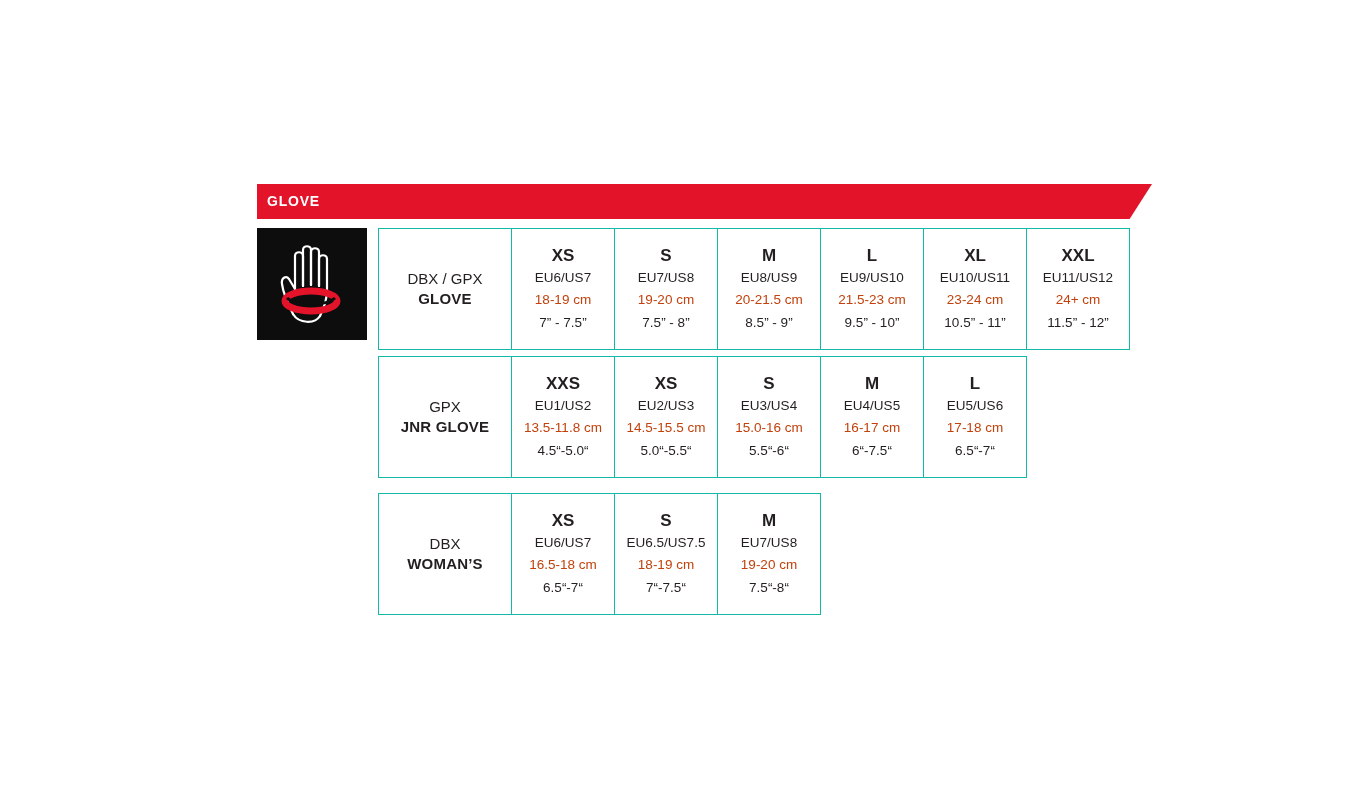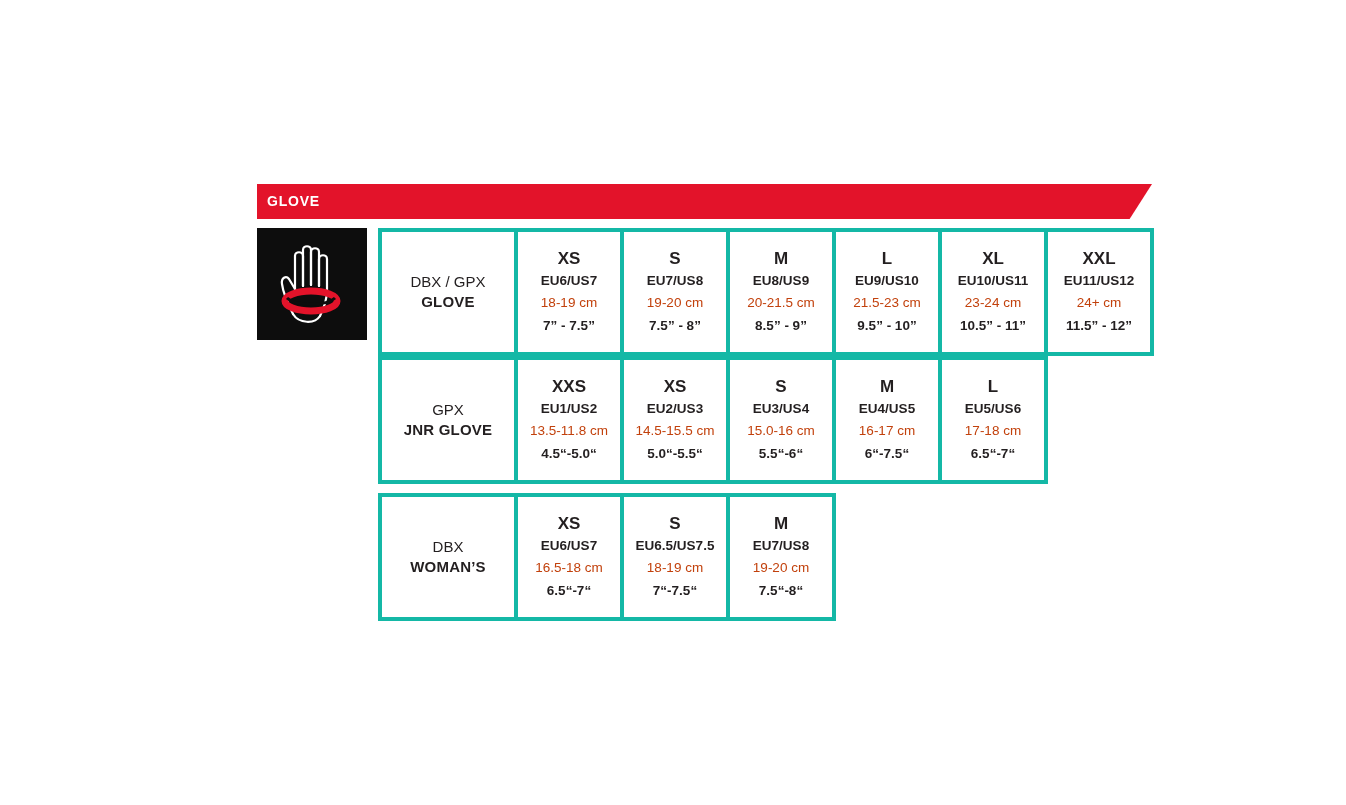--- a/index.html
+++ b/index.html
@@ -64,21 +64,21 @@
     top: 0;
   }
 
   
   .sz-table {
     position: absolute;
     border-collapse: collapse;
     table-layout: fixed;
   }
   .sz-table td {
-    border: 4px solid #14b8a6;
+    border: 1px solid #14b8a6;
     text-align: center;
     vertical-align: middle;
     padding: 0;
     margin-top: 16px;
   }
   .label-cell {
     padding: 4px 0 !important;
   }
   .label-top {
     font-size: 15px;
@@ -97,33 +97,33 @@
     padding: 6px 2px !important;
   }
   .sz-size {
     font-size: 17px;
     font-weight: bold;
     line-height: 1.35;
     color: #231f20;
   }
   .sz-eu {
     font-size: 13.5px;
-    font-weight: bold;
+    font-weight: normal;
     line-height: 1.45;
     color: #231f20;
   }
   .sz-cm {
     font-size: 13.5px;
     font-weight: normal;
     line-height: 1.9;
     color: #c2410c;
   }
   .sz-in {
     font-size: 13.5px;
-    font-weight: bold;
+    font-weight: normal;
     line-height: 1.5;
     color: #231f20;
   }
 
   
   #table-glove { left: 370px; top: 228px; }
   #table-glove .label-cell { width: 132px; height: 112px; }
   #table-glove .size-cell { width: 98px; }
 
   

